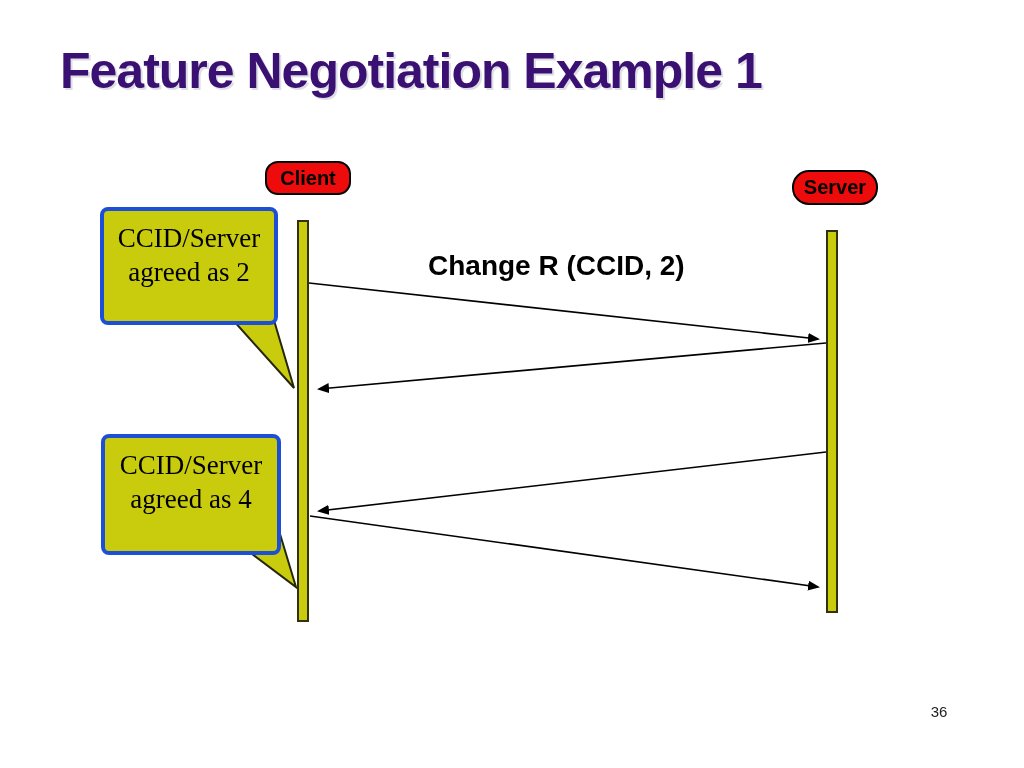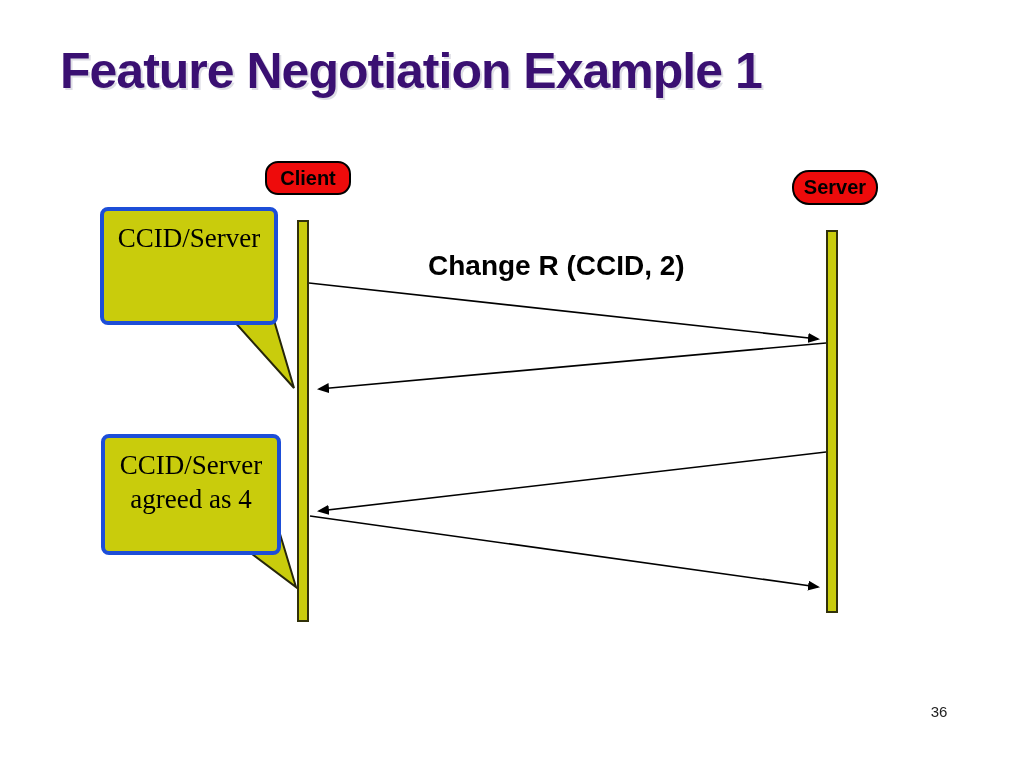--- a/index.html
+++ b/index.html
@@ -88,20 +88,21 @@
   </div>
   <div class="actor-box actor-server">
     <span>Server</span>
   </div>
 
   <div class="lifeline lifeline-client"></div>
   <div class="lifeline lifeline-server"></div>
 
   <div class="callout callout-1">
     <span>CCID/Server</span>
+    <span>agreed as 2</span>
   </div>
   <div class="callout callout-2">
     <span>CCID/Server</span>
     <span>agreed as 4</span>
   </div>
 
   <div class="msg-label msg-1">Change R (CCID, 2)</div>
 
   <div class="page-number">36</div>
 

